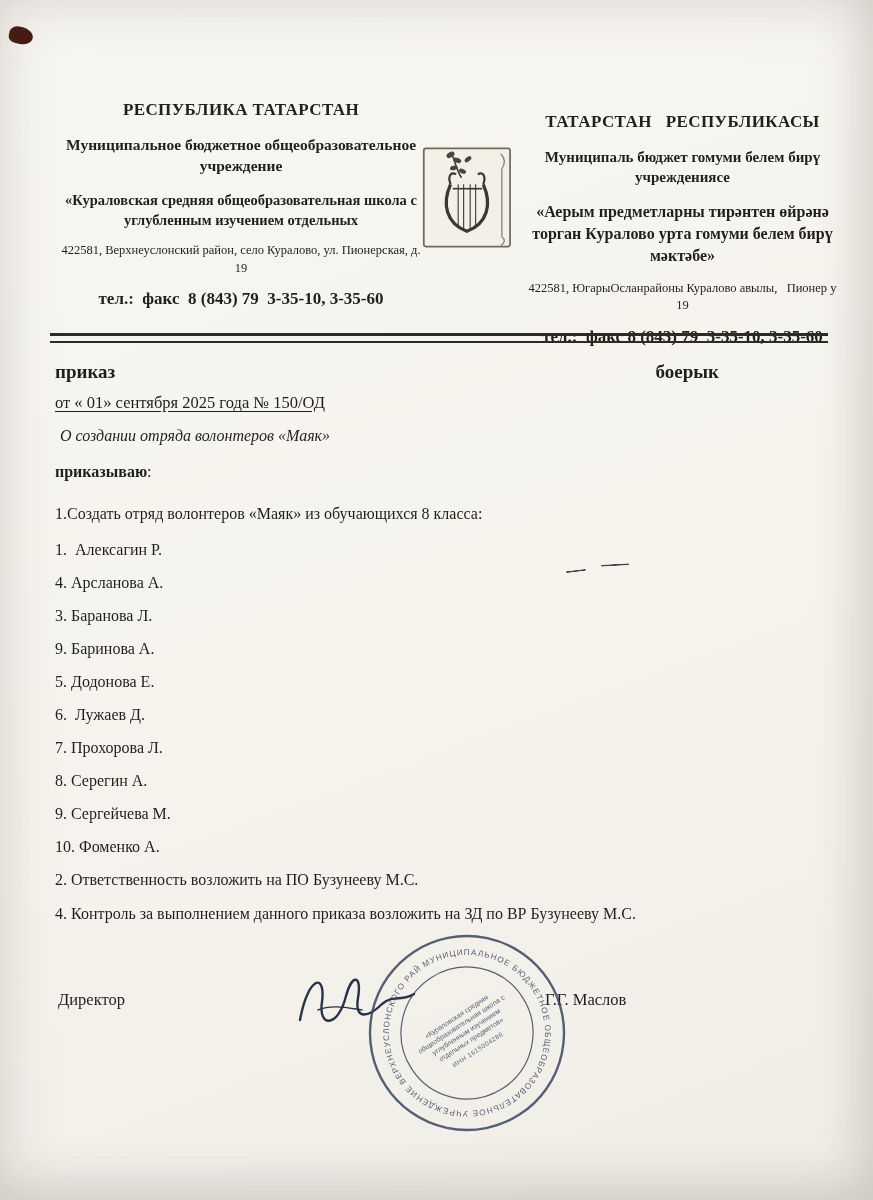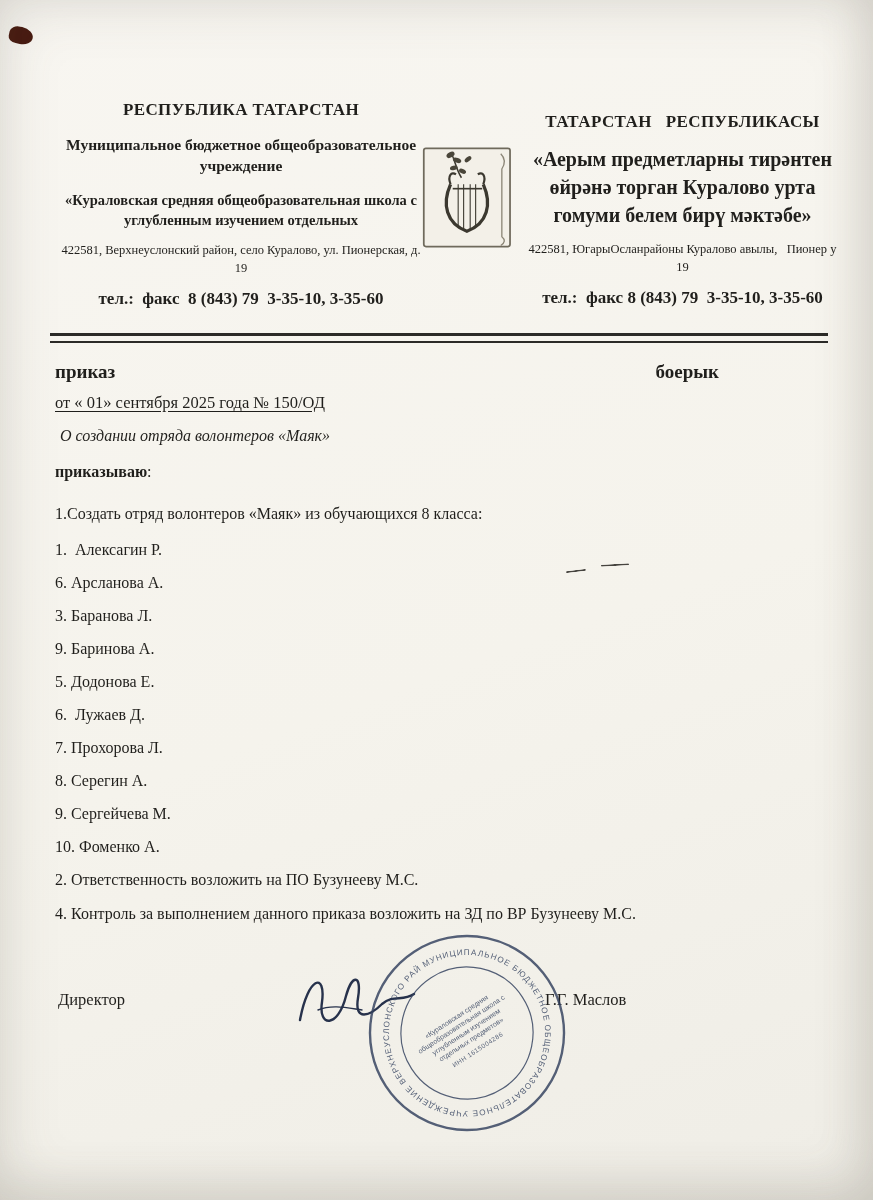--- a/index.html
+++ b/index.html
@@ -25,21 +25,21 @@
   .header{position:absolute;top:100px;left:60px;right:32px;display:flex;align-items:flex-start;}
   .header-col{text-align:center;}
   .header-left{width:362px;}
   .header-right{flex:1;padding-top:12px;padding-left:10px;}
   .country{font-weight:bold;font-size:17px;letter-spacing:.4px;}
   .org-type{font-weight:bold;font-size:15.5px;margin-top:15px;line-height:1.35;}
   .org-name{font-weight:bold;font-size:14.5px;margin-top:13px;line-height:1.4;}
   .address{font-size:12.5px;margin-top:12px;line-height:1.4;}
   .phone{font-size:17px;margin-top:12px;font-weight:bold;}
   .header-right .org-type{font-size:15px;}
-  .header-right .org-name{font-size:20px;text-align:center;}
+  .header-right .org-name{font-size:16px;text-align:center;}
 
   .emblem{width:92px;flex:0 0 92px;margin-top:45px;}
 
   .rule{position:absolute;top:333px;left:50px;right:45px;height:5px;
     border-top:3px solid #2c2b28;border-bottom:2px solid #2c2b28;}
 
   
   .doc-body{position:absolute;top:360px;left:55px;right:52px;font-size:16px;line-height:1.25;}
   .title-row{display:flex;justify-content:space-between;padding-right:102px;}
   .title{font-weight:bold;font-size:19px;}
@@ -101,41 +101,42 @@
         <ellipse cx="26" cy="9" rx="4" ry="2.4" fill="#4a463a" transform="rotate(-30 26 9)"></ellipse>
         <ellipse cx="32" cy="14" rx="4" ry="2.2" fill="#4a463a" transform="rotate(20 32 14)"></ellipse>
         <ellipse cx="29" cy="21" rx="3.6" ry="2" fill="#4a463a" transform="rotate(-15 29 21)"></ellipse>
         <ellipse cx="37" cy="24" rx="3.4" ry="2" fill="#4a463a" transform="rotate(25 37 24)"></ellipse>
         <ellipse cx="42" cy="13" rx="3.6" ry="2" fill="#4a463a" transform="rotate(-40 42 13)"></ellipse>
       </svg>
     </div>
 
     <div class="header-col header-right">
       <div class="country" data-bind="header_right.country">ТАТАРСТАН   РЕСПУБЛИКАСЫ</div>
+      <div class="org-type" data-bind="header_right.org_type">Муниципаль бюджет гомуми белем бирү учреждениясе</div>
       <div class="org-name" data-bind="header_right.org_name">«Аерым предметларны тирәнтен өйрәнә торган Куралово урта гомуми белем бирү мәктәбе»</div>
       <div class="address" data-bind="header_right.address">422581, ЮгарыОсланрайоны Куралово авылы,   Пионер у 19</div>
       <div class="phone" data-bind="header_right.phone">тел.:  факс 8 (843) 79  3-35-10, 3-35-60</div>
     </div>
   </div>
 
   <div class="rule"></div>
 
   <div class="doc-body">
     <div class="title-row">
       <span class="title" data-bind="order.title_ru">приказ</span>
       <span class="title" data-bind="order.title_tt">боерык</span>
     </div>
     <div class="date-line" data-bind="order.date_line">от « 01» сентября 2025 года № 150/ОД</div>
     <div class="subject" data-bind="order.subject">О создании отряда волонтеров «Маяк»</div>
     <div class="directive"><span class="w" data-bind="order.directive_word">приказываю</span><span data-bind="order.directive_colon">:</span></div>
     <div class="item1" data-bind="order.item1">1.Создать отряд волонтеров «Маяк» из обучающихся 8 класса:</div>
 
     <div class="students">
       <div class="student" data-bind="order.students.0">1.  Алексагин Р.</div>
-      <div class="student" data-bind="order.students.1">6. Арсланова А.</div>
+      <div class="student" data-bind="order.students.1">4. Арсланова А.</div>
       <div class="student" data-bind="order.students.2">3. Баранова Л.</div>
       <div class="student" data-bind="order.students.3">9. Баринова А.</div>
       <div class="student" data-bind="order.students.4">5. Додонова Е.</div>
       <div class="student" data-bind="order.students.5">6.  Лужаев Д.</div>
       <div class="student" data-bind="order.students.6">7. Прохорова Л.</div>
       <div class="student" data-bind="order.students.7">8. Серегин А.</div>
       <div class="student" data-bind="order.students.8">9. Сергейчева М.</div>
       <div class="student" data-bind="order.students.9">10. Фоменко А.</div>
     </div>
 

